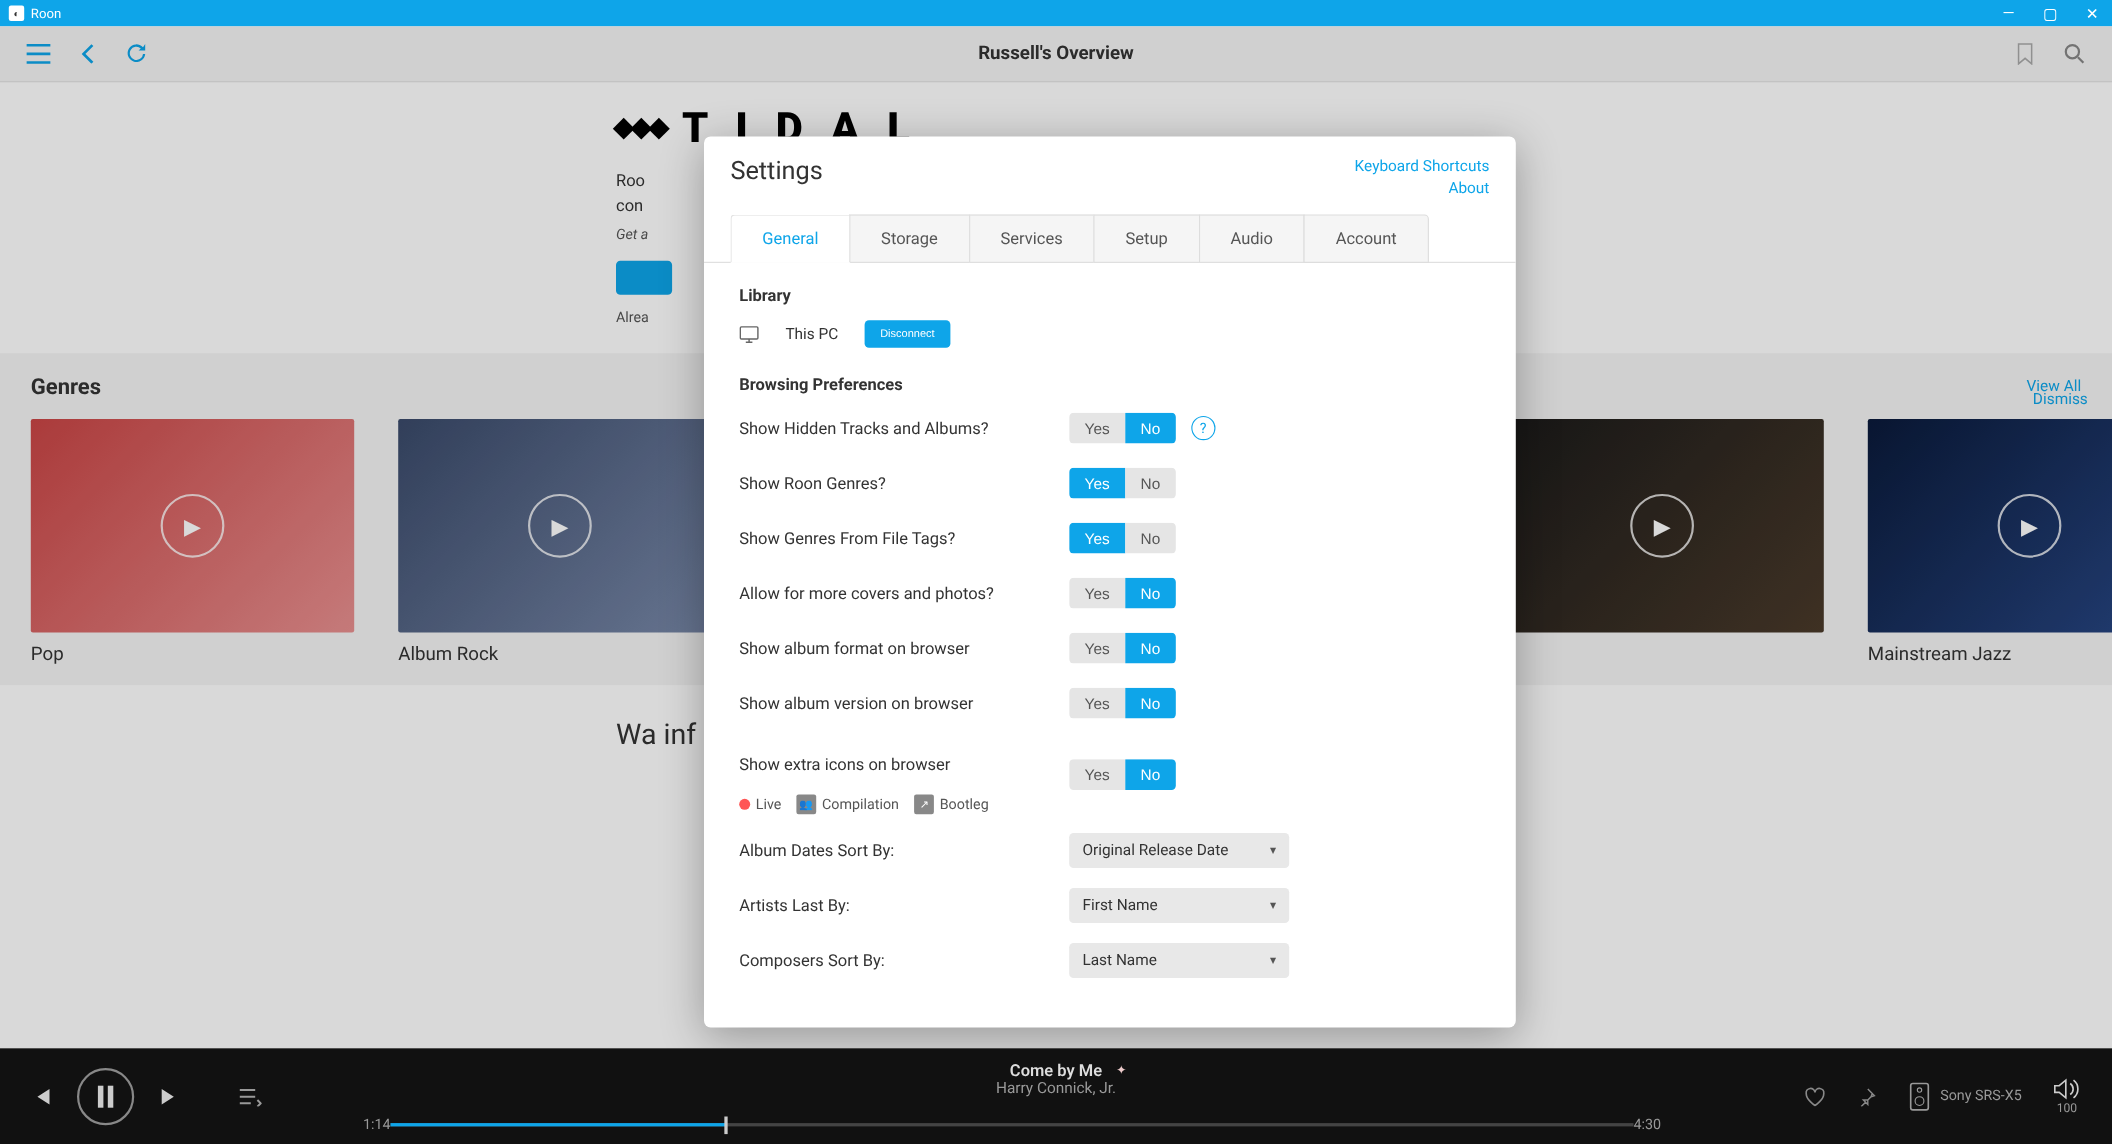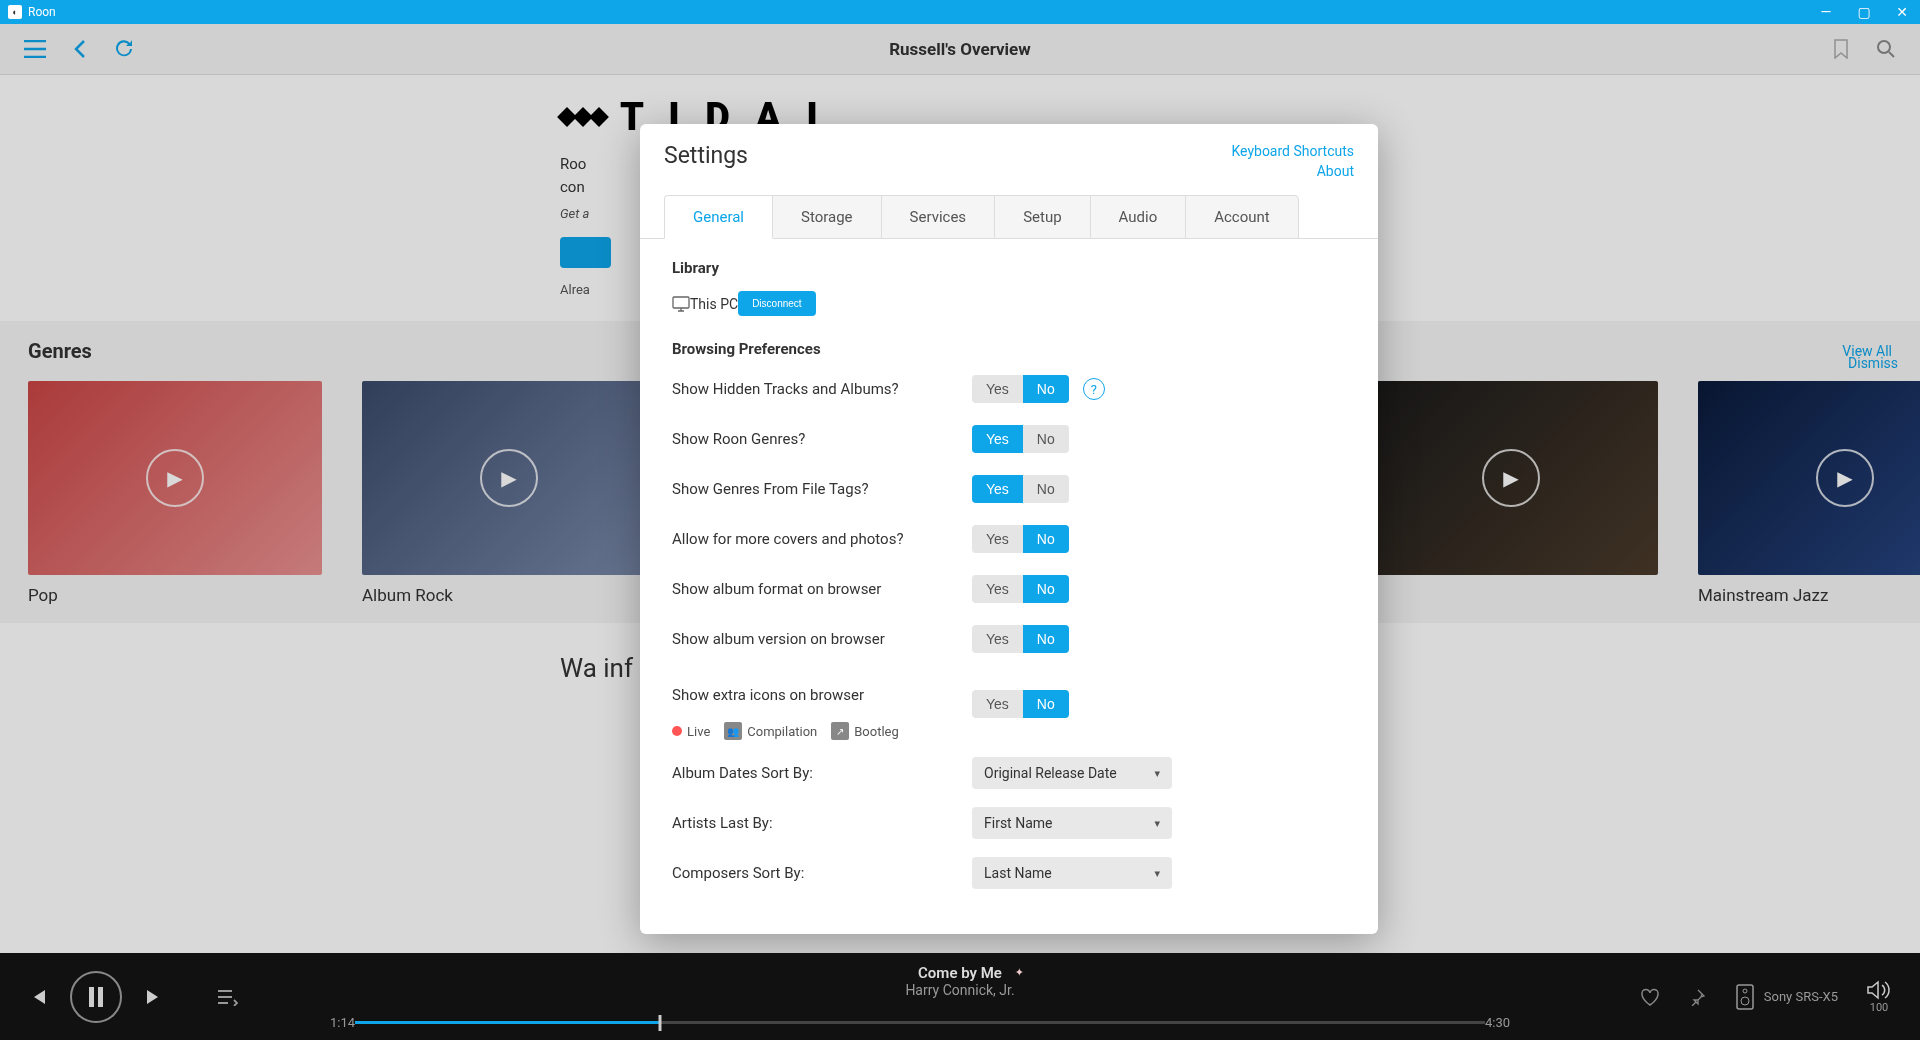--- a/index.html
+++ b/index.html
@@ -61,21 +61,21 @@
 .modal-links a { color: #0ea5e9; text-decoration: none; display: block; cursor: pointer; line-height: 1.4; }
 
 .tabs { display: flex; padding: 0 24px; }
 .tab { padding: 12px 28px; border: 1px solid #ddd; background: #f5f5f5; font-size: 15px; color: #555; cursor: pointer; margin-right: -1px; }
 .tab.active { background: white; color: #0ea5e9; border-bottom: 1px solid white; position: relative; z-index: 1; }
 .tab:first-child { border-top-left-radius: 4px; }
 .tab:last-child { border-top-right-radius: 4px; }
 
 .modal-body { padding: 20px 32px; border-top: 1px solid #ddd; margin-top: -1px; overflow-y: auto; height: 670px; }
 .body-section-title { font-size: 15px; font-weight: 700; color: #333; margin-bottom: 14px; }
-.library-row { display: flex; align-items: center; gap: 0; margin-bottom: 24px; }
+.library-row { display: flex; align-items: center; gap: 24px; margin-bottom: 24px; }
 .pc-icon { font-size: 16px; color: #555; }
 .pc-label { font-size: 14px; color: #333; }
 .disconnect-btn { background: #0ea5e9; color: white; border: none; padding: 7px 14px; border-radius: 4px; font-size: 10px; cursor: pointer; }
 
 .pref-row { display: flex; align-items: center; margin-bottom: 16px; min-height: 34px; }
 .pref-label { flex: 0 0 300px; font-size: 15px; color: #333; }
 .toggle-group { display: flex; border-radius: 4px; overflow: hidden; }
 .toggle-btn { padding: 6px 14px; font-size: 14px; border: none; cursor: pointer; background: #e5e5e5; color: #555; }
 .toggle-btn.active { background: #0ea5e9; color: white; }
 .help-icon { margin-left: 14px; width: 22px; height: 22px; border: 1.5px solid #0ea5e9; border-radius: 50%; display: flex; align-items: center; justify-content: center; color: #0ea5e9; font-size: 13px; cursor: pointer; }

